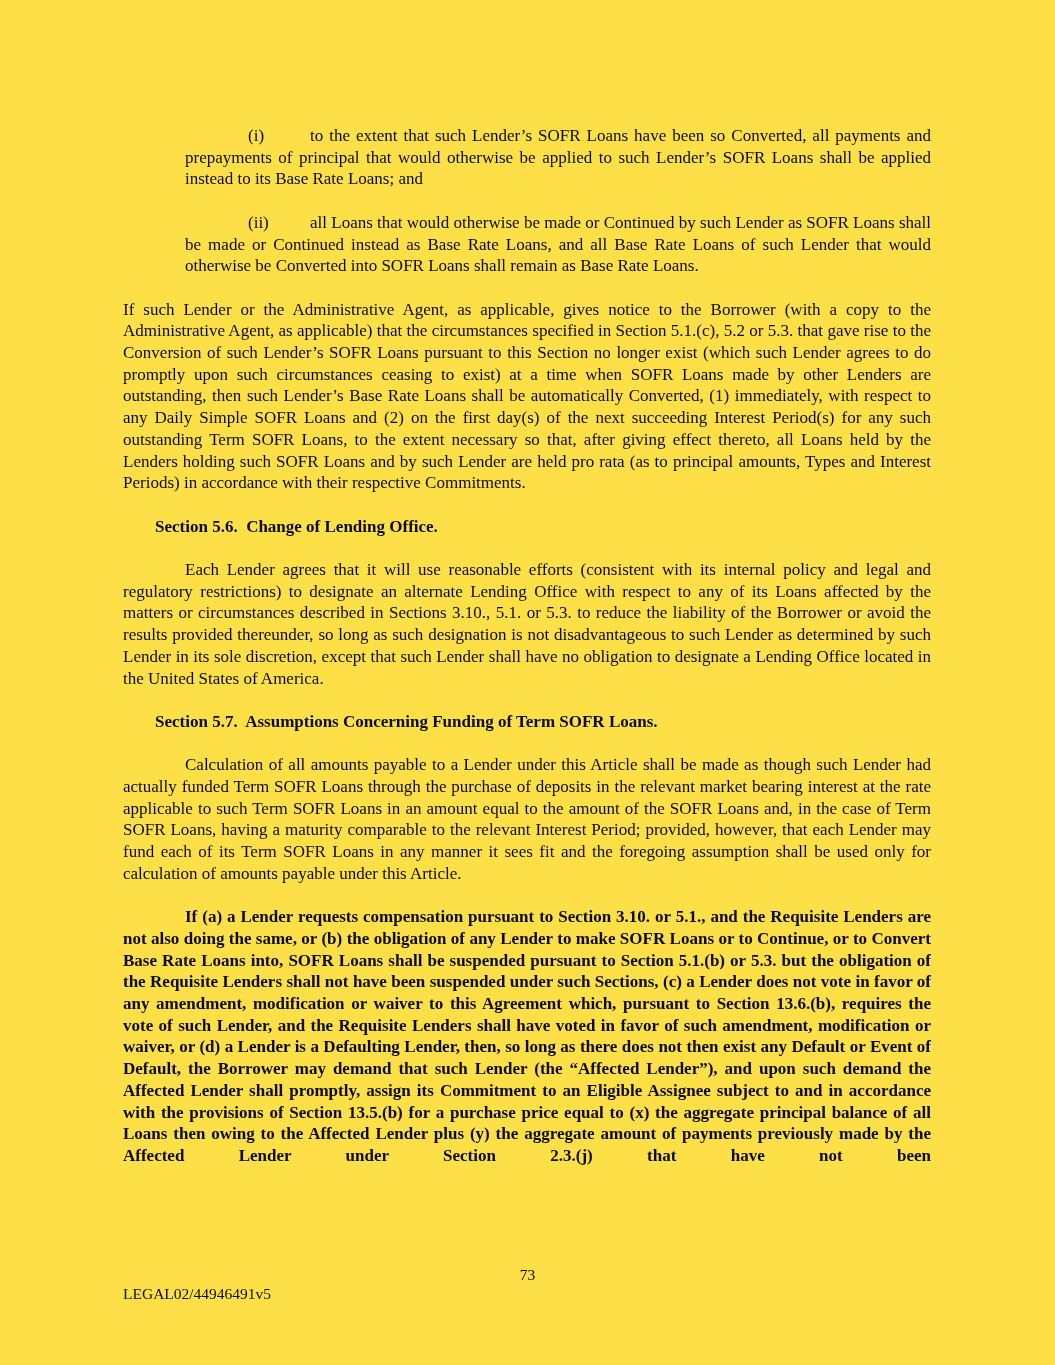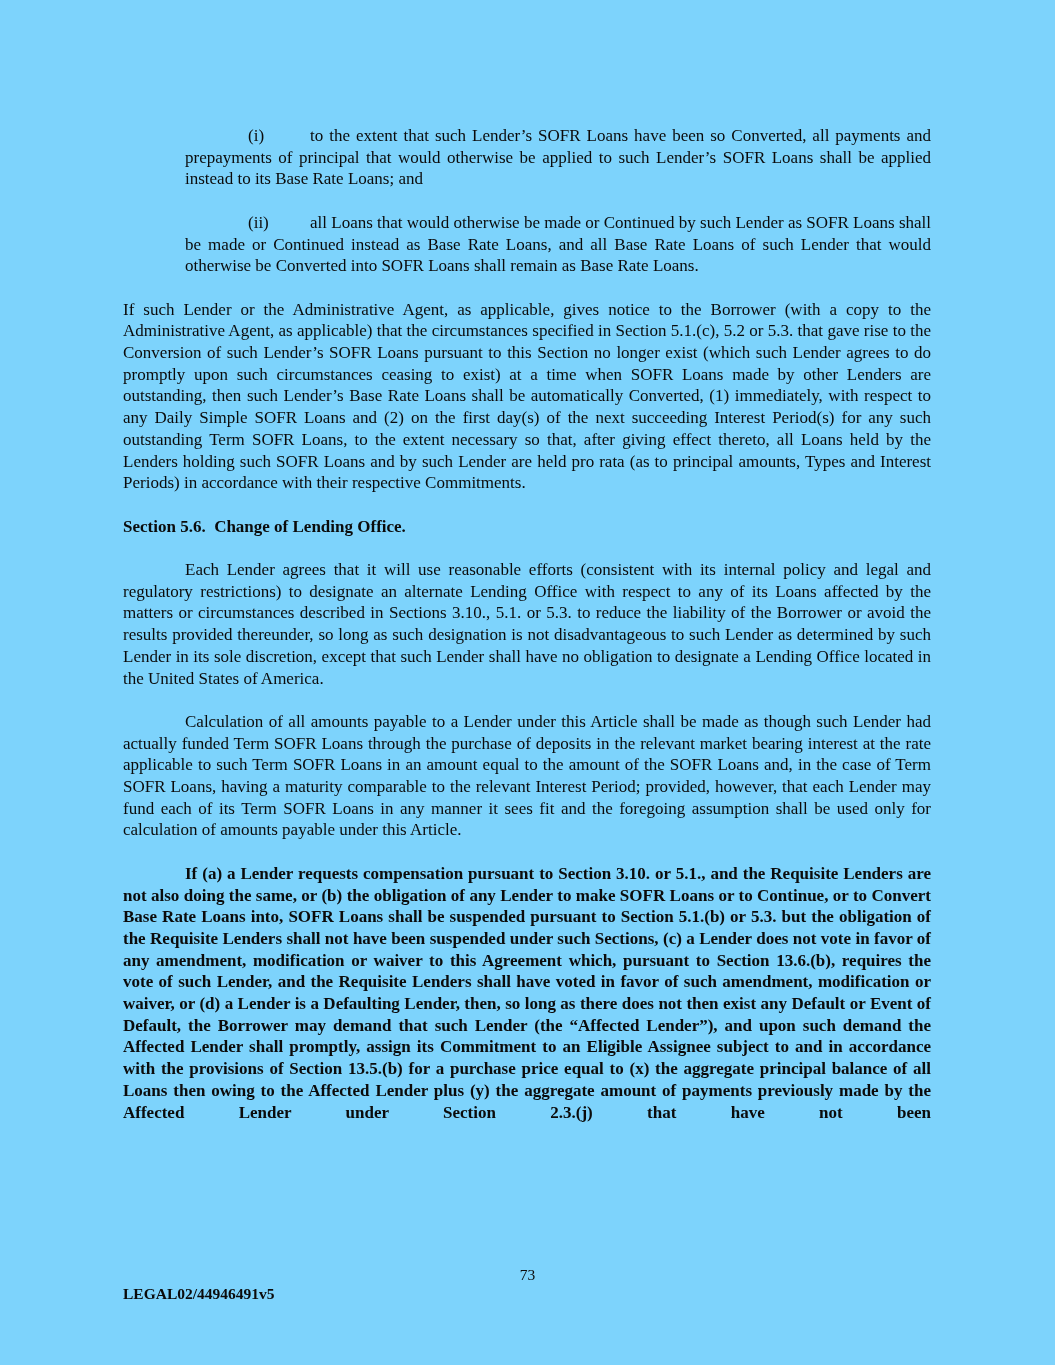--- a/index.html
+++ b/index.html
@@ -8,21 +8,21 @@
     height: 1365px;
     background: #ffffff;
     font-family: "Liberation Serif", "DejaVu Serif", serif;
     color: #0b0b0b;
     position: relative;
     overflow: hidden;
   }
   .page {
     position: absolute;
     inset: 0;
-    background: #7dd3fc;
+    background: #fde047;
   }
   .content {
     position: absolute;
     left: 123px;
     top: 125px;
     width: 808px;
     font-size: 17px;
     line-height: 21.7px;
     text-align: justify;
   }
@@ -31,56 +31,56 @@
     margin-left: 62px;
     text-indent: 63px;
   }
   p.item .num {
     display: inline-block;
     width: 62px;
     text-indent: 0;
   }
   p.body { text-indent: 0; }
   p.indent { text-indent: 62px; }
-  p.heading { font-weight: bold; text-align: left; }
+  p.heading { font-weight: bold; text-align: left; margin-left: 32px; }
   p.cut { text-align-last: justify; font-weight: bold; }
   .footer-pageno {
     position: absolute;
     left: 0;
     right: 0;
     top: 1266px;
     text-align: center;
     font-size: 15.5px;
     line-height: 18px;
   }
   .footer-docid {
     position: absolute;
     left: 123px;
     top: 1285px;
     font-size: 15.5px;
     line-height: 18px;
-    font-weight: bold;
   }
 </style>
 </head>
 <body>
 
 <div class="page">
   <div class="content">
 
     <p class="item"><span class="num">(i)</span><span>to the extent that such Lender’s SOFR Loans have been so Converted, all payments and prepayments of principal that would otherwise be applied to such Lender’s SOFR Loans shall be applied instead to its Base Rate Loans; and</span></p>
 
     <p class="item"><span class="num">(ii)</span><span>all Loans that would otherwise be made or Continued by such Lender as SOFR Loans shall be made or Continued instead as Base Rate Loans, and all Base Rate Loans of such Lender that would otherwise be Converted into SOFR Loans shall remain as Base Rate Loans.</span></p>
 
     <p class="body">If such Lender or the Administrative Agent, as applicable, gives notice to the Borrower (with a copy to the Administrative Agent, as applicable) that the circumstances specified in Section 5.1.(c), 5.2 or 5.3. that gave rise to the Conversion of such Lender’s SOFR Loans pursuant to this Section no longer exist (which such Lender agrees to do promptly upon such circumstances ceasing to exist) at a time when SOFR Loans made by other Lenders are outstanding, then such Lender’s Base Rate Loans shall be automatically Converted, (1) immediately, with respect to any Daily Simple SOFR Loans and (2) on the first day(s) of the next succeeding Interest Period(s) for any such outstanding Term SOFR Loans, to the extent necessary so that, after giving effect thereto, all Loans held by the Lenders holding such SOFR Loans and by such Lender are held pro rata (as to principal amounts, Types and Interest Periods) in accordance with their respective Commitments.</p>
 
     <p class="heading">Section 5.6.&nbsp; Change of Lending Office.</p>
 
     <p class="indent">Each Lender agrees that it will use reasonable efforts (consistent with its internal policy and legal and regulatory restrictions) to designate an alternate Lending Office with respect to any of its Loans affected by the matters or circumstances described in Sections 3.10., 5.1. or 5.3. to reduce the liability of the Borrower or avoid the results provided thereunder, so long as such designation is not disadvantageous to such Lender as determined by such Lender in its sole discretion, except that such Lender shall have no obligation to designate a Lending Office located in the United States of America.</p>
 
+    <p class="heading">Section 5.7.&nbsp; Assumptions Concerning Funding of Term SOFR Loans.</p>
 
     <p class="indent">Calculation of all amounts payable to a Lender under this Article shall be made as though such Lender had actually funded Term SOFR Loans through the purchase of deposits in the relevant market bearing interest at the rate applicable to such Term SOFR Loans in an amount equal to the amount of the SOFR Loans and, in the case of Term SOFR Loans, having a maturity comparable to the relevant Interest Period; provided, however, that each Lender may fund each of its Term SOFR Loans in any manner it sees fit and the foregoing assumption shall be used only for calculation of amounts payable under this Article.</p>
 
 
     <p class="indent cut">If (a) a Lender requests compensation pursuant to Section 3.10. or 5.1., and the Requisite Lenders are not also doing the same, or (b) the obligation of any Lender to make SOFR Loans or to Continue, or to Convert Base Rate Loans into, SOFR Loans shall be suspended pursuant to Section 5.1.(b) or 5.3. but the obligation of the Requisite Lenders shall not have been suspended under such Sections, (c) a Lender does not vote in favor of any amendment, modification or waiver to this Agreement which, pursuant to Section 13.6.(b), requires the vote of such Lender, and the Requisite Lenders shall have voted in favor of such amendment, modification or waiver, or (d) a Lender is a Defaulting Lender, then, so long as there does not then exist any Default or Event of Default, the Borrower may demand that such Lender (the “Affected Lender”), and upon such demand the Affected Lender shall promptly, assign its Commitment to an Eligible Assignee subject to and in accordance with the provisions of Section 13.5.(b) for a purchase price equal to (x) the aggregate principal balance of all Loans then owing to the Affected Lender plus (y) the aggregate amount of payments previously made by the Affected Lender under Section 2.3.(j) that have not been</p>
 
   </div>
 
   <div class="footer-pageno">73</div>
 

